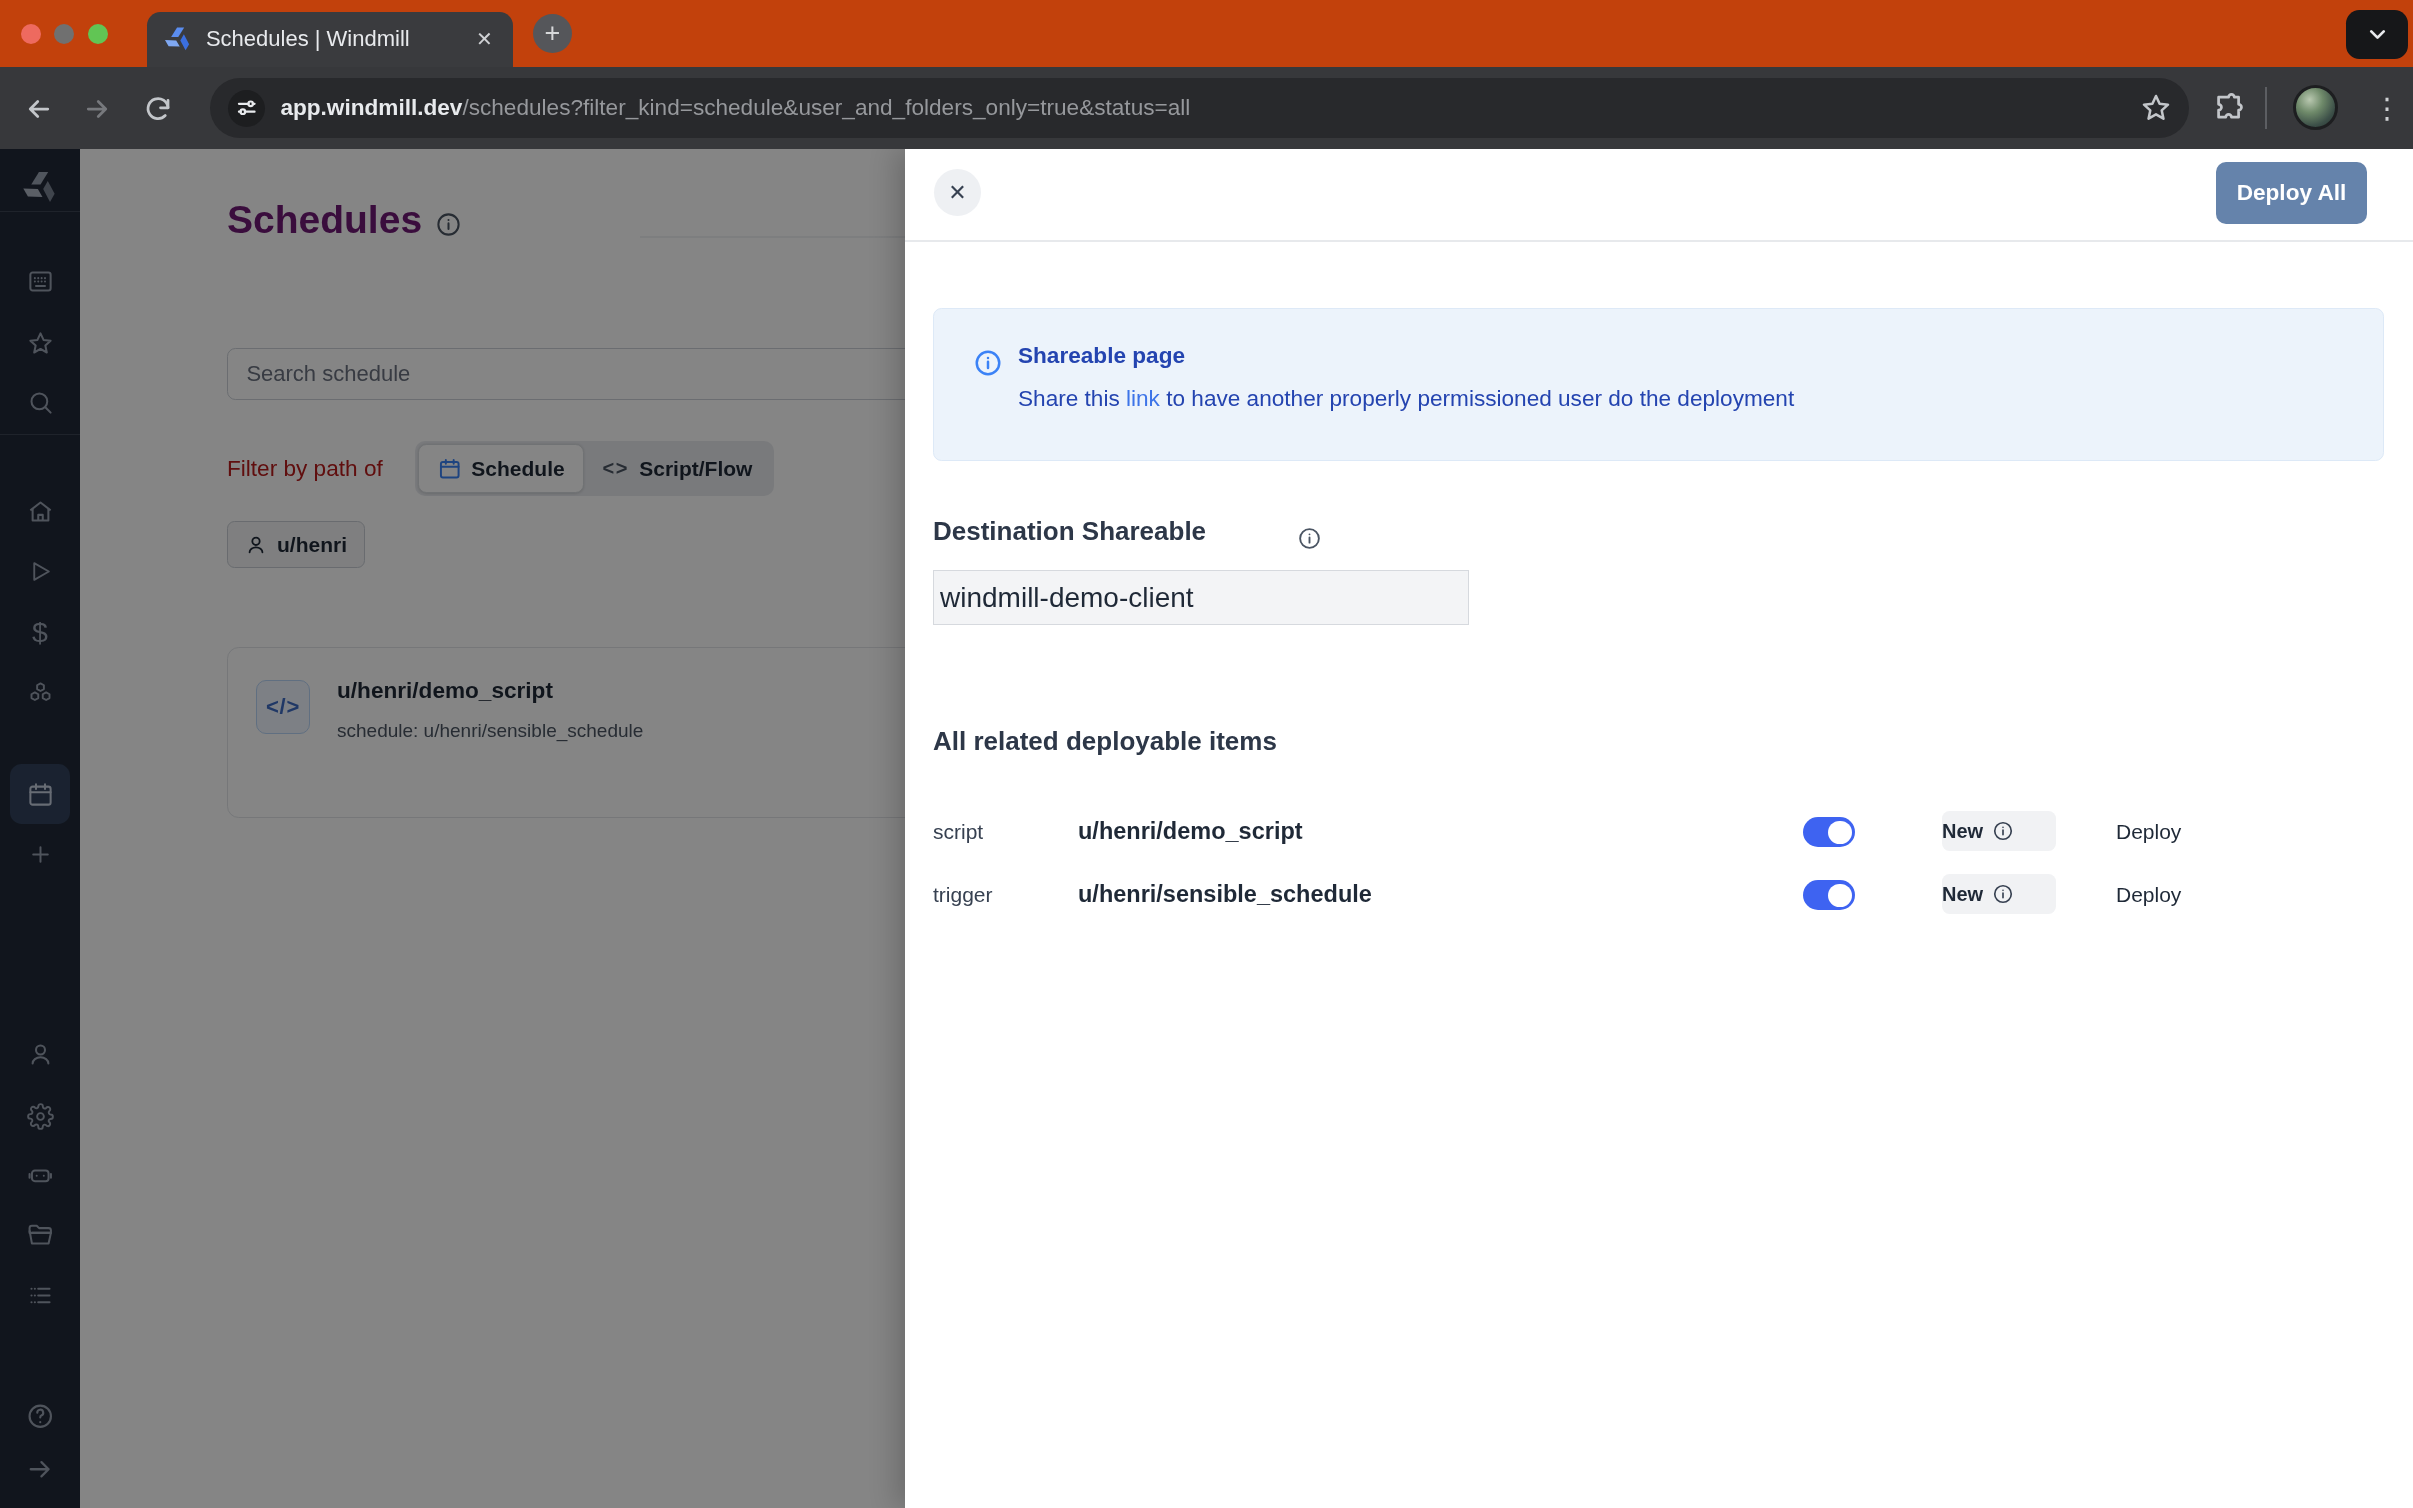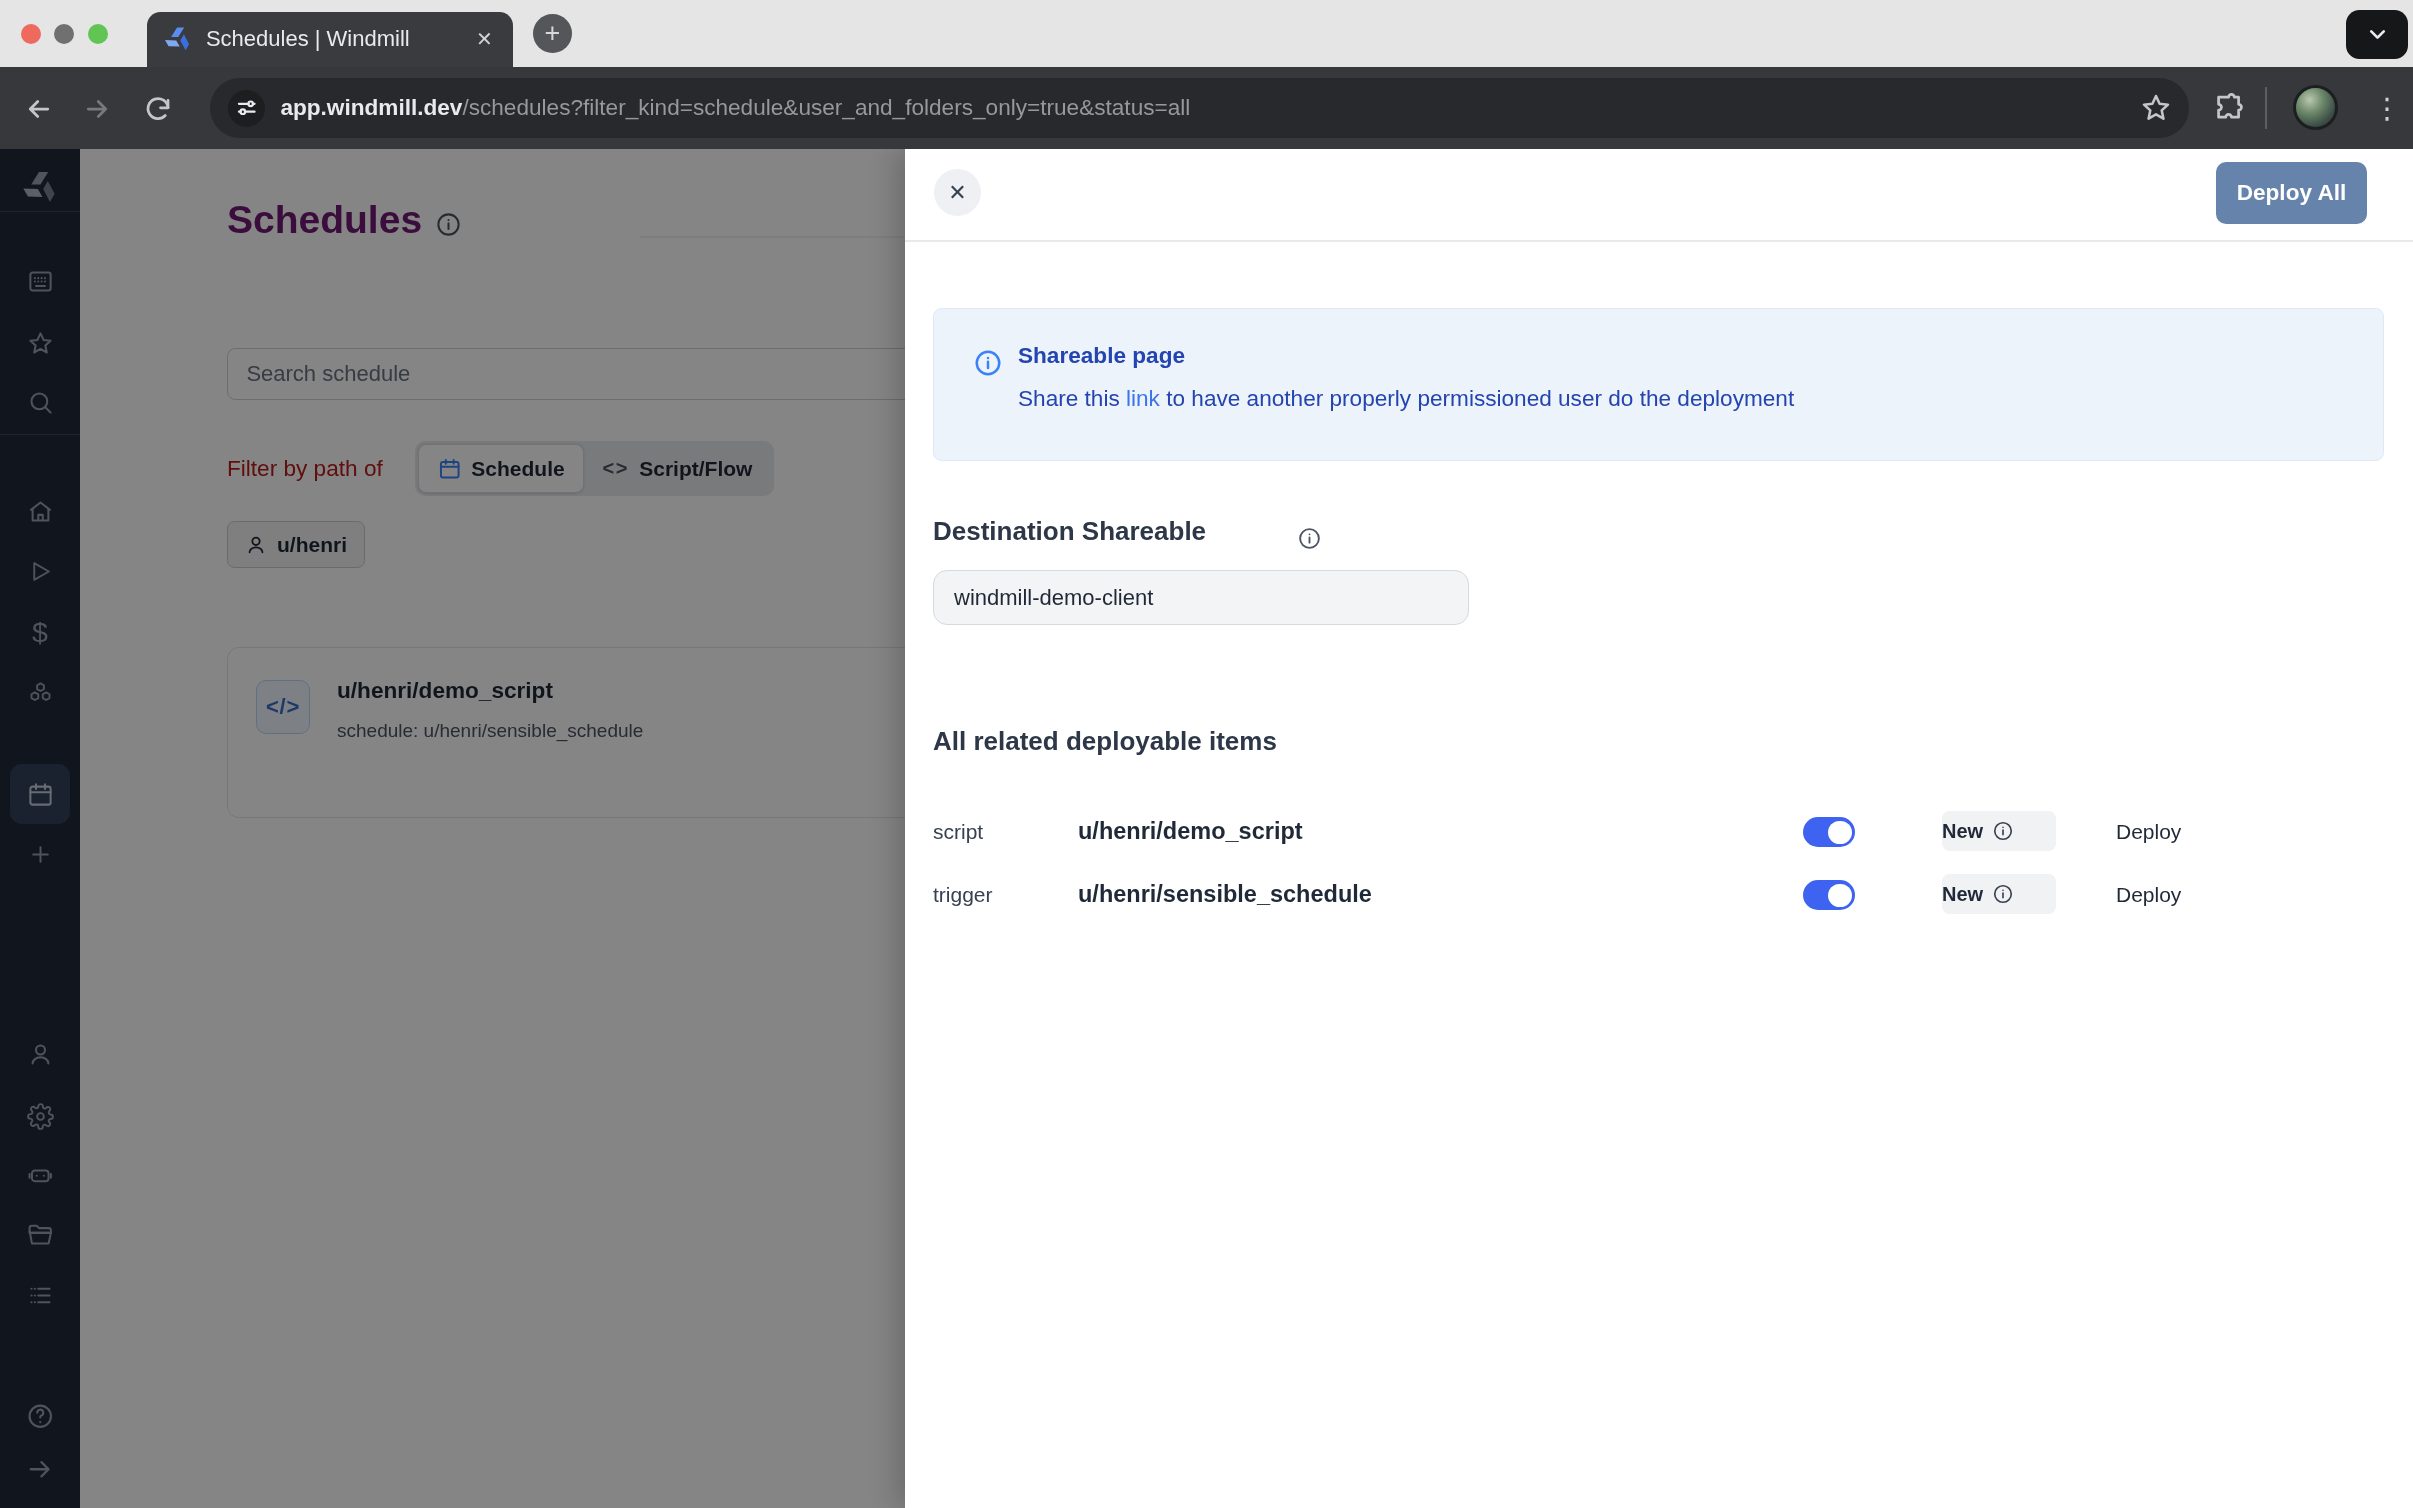--- a/index.html
+++ b/index.html
@@ -1,20 +1,20 @@
 <!DOCTYPE html>
 <html style="font-size:13.4px"><head>
 <meta charset="utf-8">
 <style>
   * { margin:0; padding:0; box-sizing:border-box; }
   html,body { width:2413px; height:1508px; overflow:hidden; background:#fff;
               font-family:"Liberation Sans", sans-serif; }
 
   
-  .tabstrip { position:absolute; left:0; top:0; width:2413px; height:67px; background:#e5e5e5; z-index:30; }
+  .tabstrip { position:absolute; left:0; top:0; width:2413px; height:67px; background:#c2410c; z-index:30; }
   .light { position:absolute; top:23.5px; width:20px; height:20px; border-radius:50%; }
   .light.red { left:21px; background:#ee6a5f; }
   .light.gray { left:54px; background:#707070; }
   .light.green { left:88px; background:#61c554; }
   .tab { position:absolute; left:147px; top:11.7px; width:366px; height:55px; background:#3a3b3e;
          border-radius:13.4px 13.4px 0 0; display:flex; align-items:center; }
   .tab-favicon { margin-left:17px; width:28.5px; height:28.5px; flex:0 0 auto; }
   .tab-title { margin-left:13.4px; color:#e8eaed; font-size:22px; white-space:nowrap; overflow:hidden; flex:1; }
   .tab-close { width:34px; height:34px; margin-right:11.7px; color:#cfd1d4; font-size:20px;
                display:flex; align-items:center; justify-content:center; border-radius:50%; }
@@ -96,22 +96,22 @@
   .infobox { position:absolute; left:28px; top:159px; width:1451px; height:153px; background:#ecf3fb;
              border:0.8px solid #dde9f7; border-radius:8.4px; }
   .infobox .info-ic { position:absolute; left:39px; top:39px; }
   .info-heading { position:absolute; left:84px; top:34px; font-size:22.6px; font-weight:700; color:#2444b0; }
   .info-body { position:absolute; left:84px; top:77px; font-size:22.6px; color:#2444b0; }
   .info-body .lnk { color:#3d74e8; }
 
   .section-heading { position:absolute; left:28px; font-size:26px; font-weight:700; color:#2d3748; }
   .dest-info { position:absolute; left:392px; top:377px; }
   .dest-input { position:absolute; left:28px; top:421px; width:536px; height:55px; background:#f3f4f6;
-                border:1.7px solid #d6d9de; border-radius:14px; font-size:22px; color:#1f2937;
-                display:flex; align-items:center; padding-left:20px; }
+                border:1.7px solid #d6d9de; border-radius:0; font-size:28px; color:#1f2937;
+                display:flex; align-items:center; padding-left:6px; }
 
   .item-row { position:absolute; left:0; width:1792px; height:47px; }
   .item-kind { position:absolute; left:28px; top:0; height:47px; line-height:47px; font-size:21px; color:#374151; }
   .item-path { position:absolute; left:173px; top:0; height:47px; line-height:47px; font-size:23.5px;
                font-weight:700; color:#1f2937; }
   .toggle { position:absolute; left:898px; top:9.2px; width:52px; height:30px; border-radius:15px; background:#3e63f1; }
   .toggle .knob { position:absolute; right:3.4px; top:3.4px; width:23.5px; height:23.5px; border-radius:50%; background:#fff; }
   .badge { position:absolute; left:1037px; top:3.4px; width:114px; height:40px; background:#f1f2f4; border-radius:7.5px;
            display:flex; align-items:center; gap:8.4px;
            font-size:20px; font-weight:700; color:#1f2937; }

